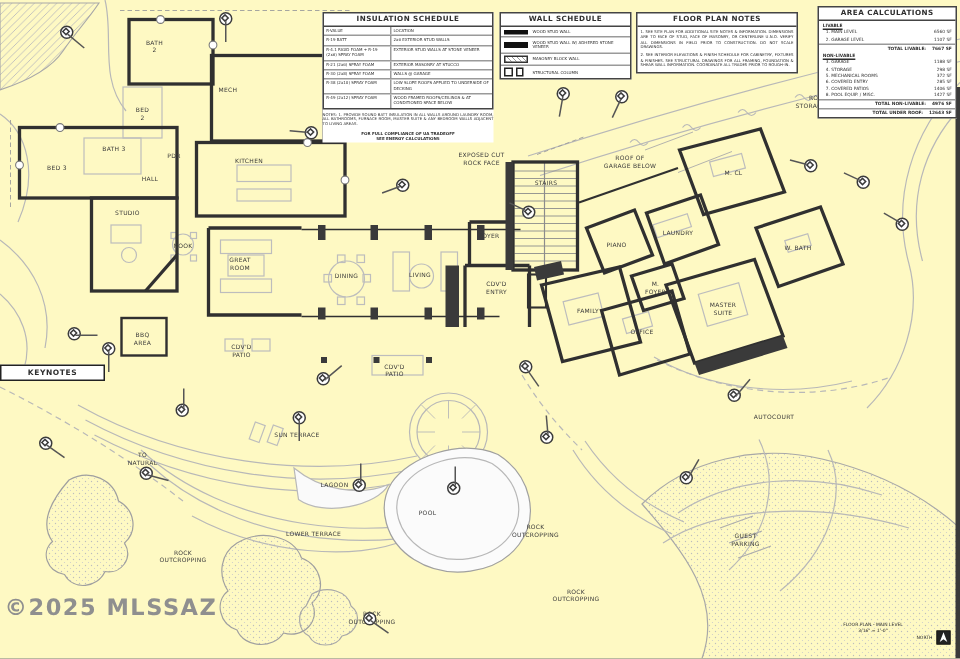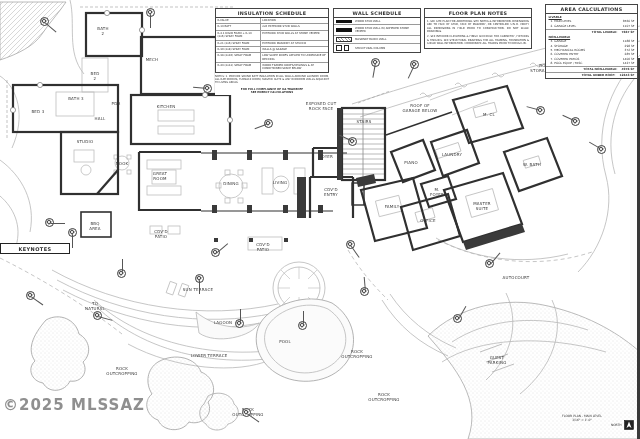--- a/index.html
+++ b/index.html
@@ -1,17 +1,17 @@
 <!DOCTYPE html>
 <html><head>
 <meta charset="utf-8">
 <style>
   html,body{margin:0;padding:0;background:#888;}
   *{box-sizing:border-box;}
-  #sheet{position:relative;width:640px;height:439px;background:#ffffff;overflow:hidden;
+  #sheet{position:relative;width:640px;height:439px;background:#fef9c3;overflow:hidden;
     font-family:"DejaVu Sans", sans-serif;color:#2f2f2f;}
   #plan-svg{position:absolute;left:0;top:0;}
 
   
   .sched{position:absolute;background:#fff;}
   .sched-box{border:1px solid #444;background:#fff;}
   .sched-title{font-size:4.8px;font-weight:bold;text-align:center;letter-spacing:.3px;
     border-bottom:1px solid #444;padding:1.5px 0;}
   .ins-row{display:flex;border-top:.5px solid #9a9a9a;font-size:2.7px;line-height:1.25;}
   .ins-row:first-child{border-top:none;}

